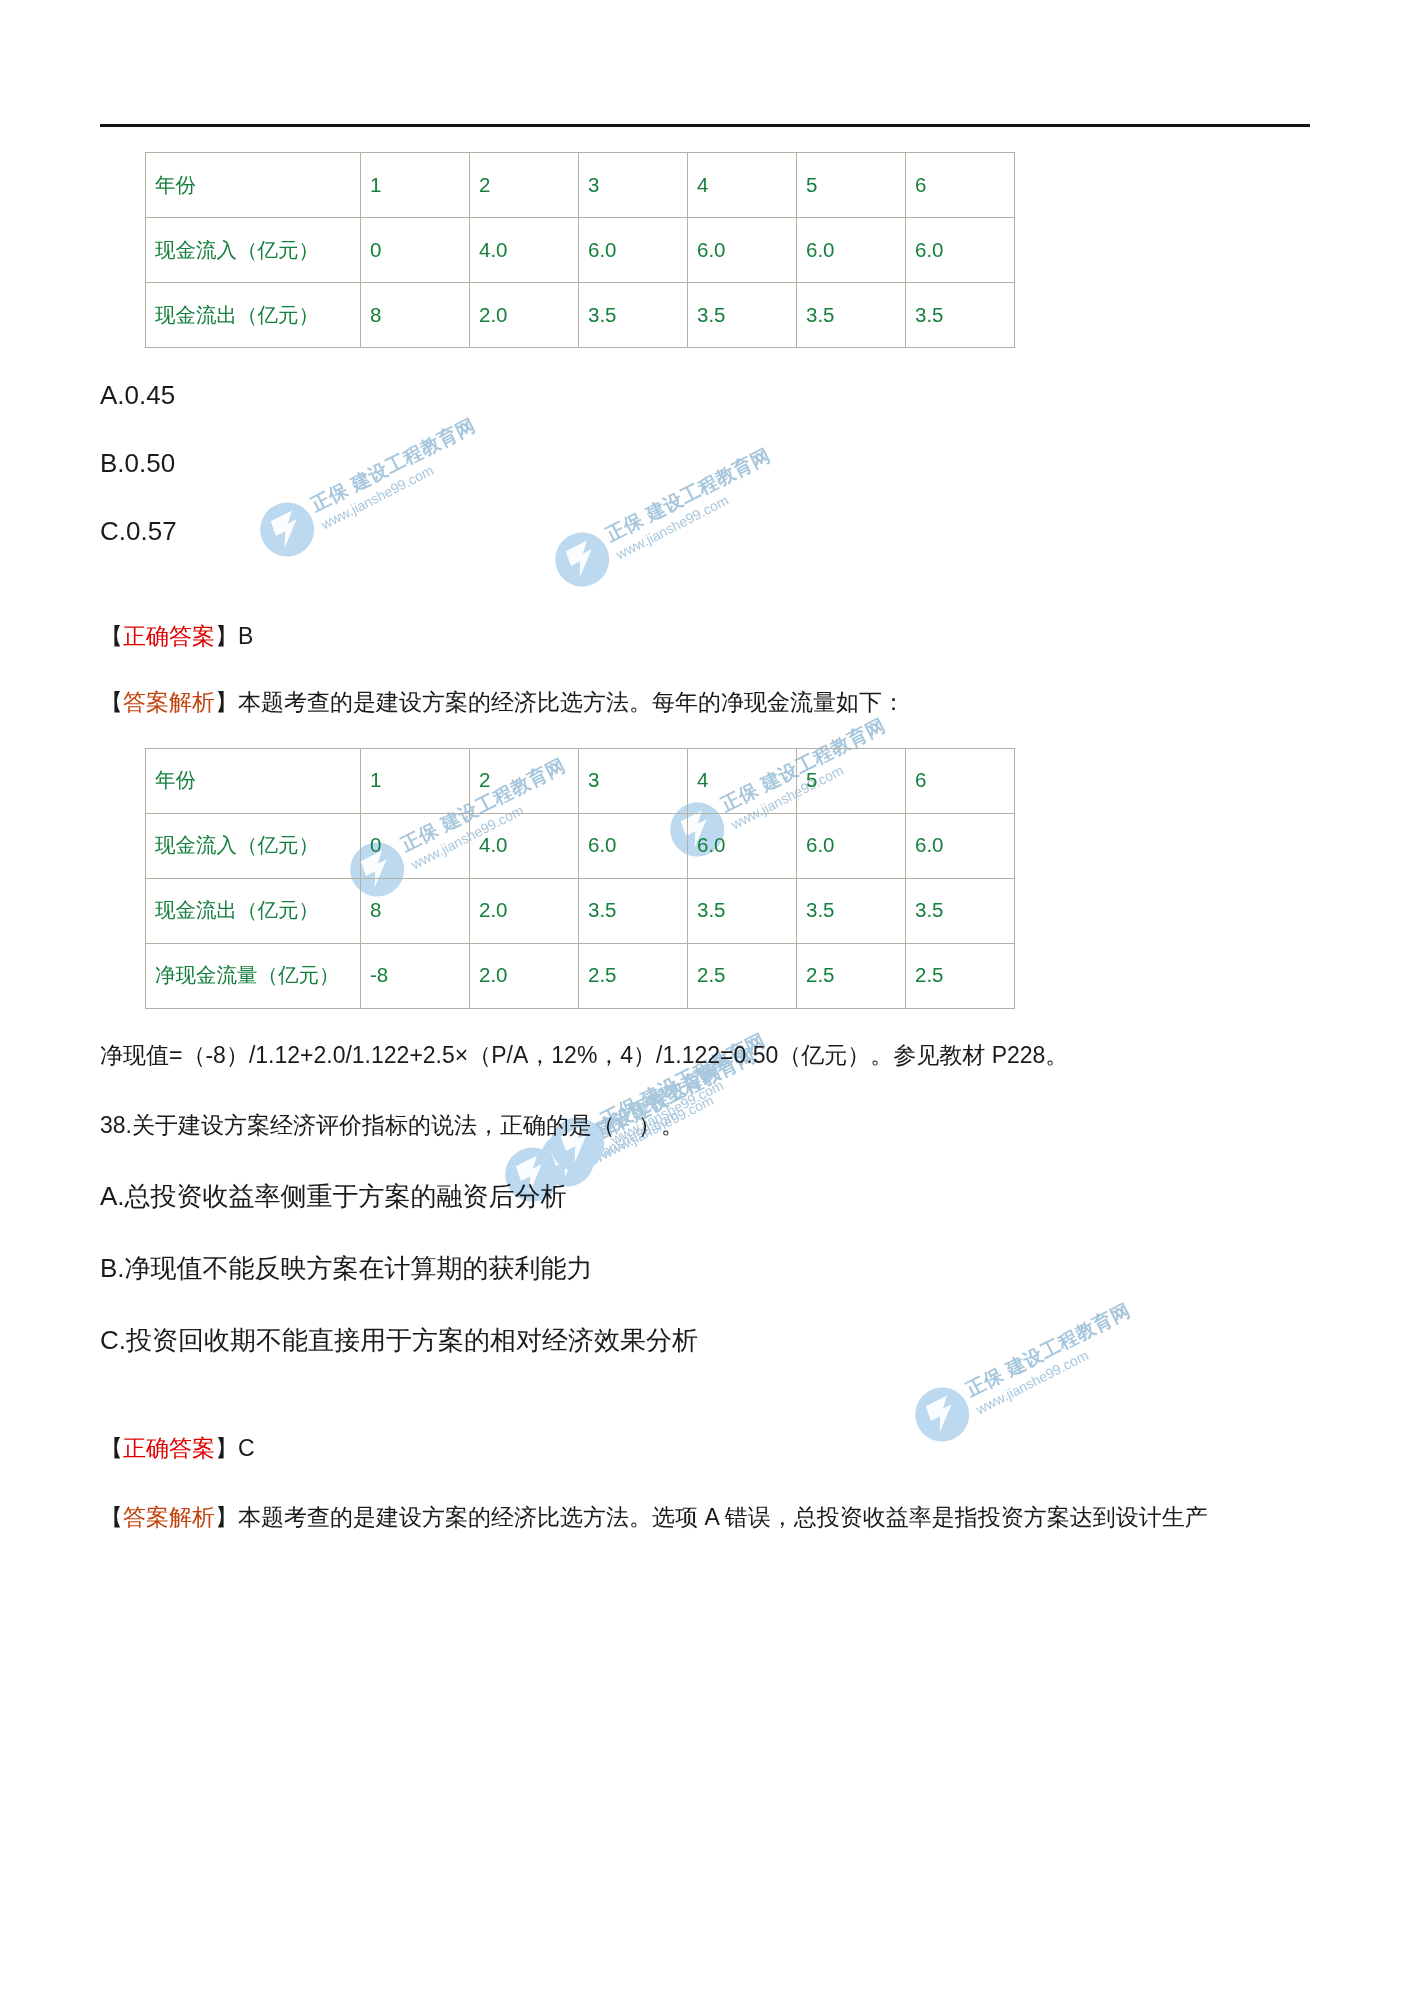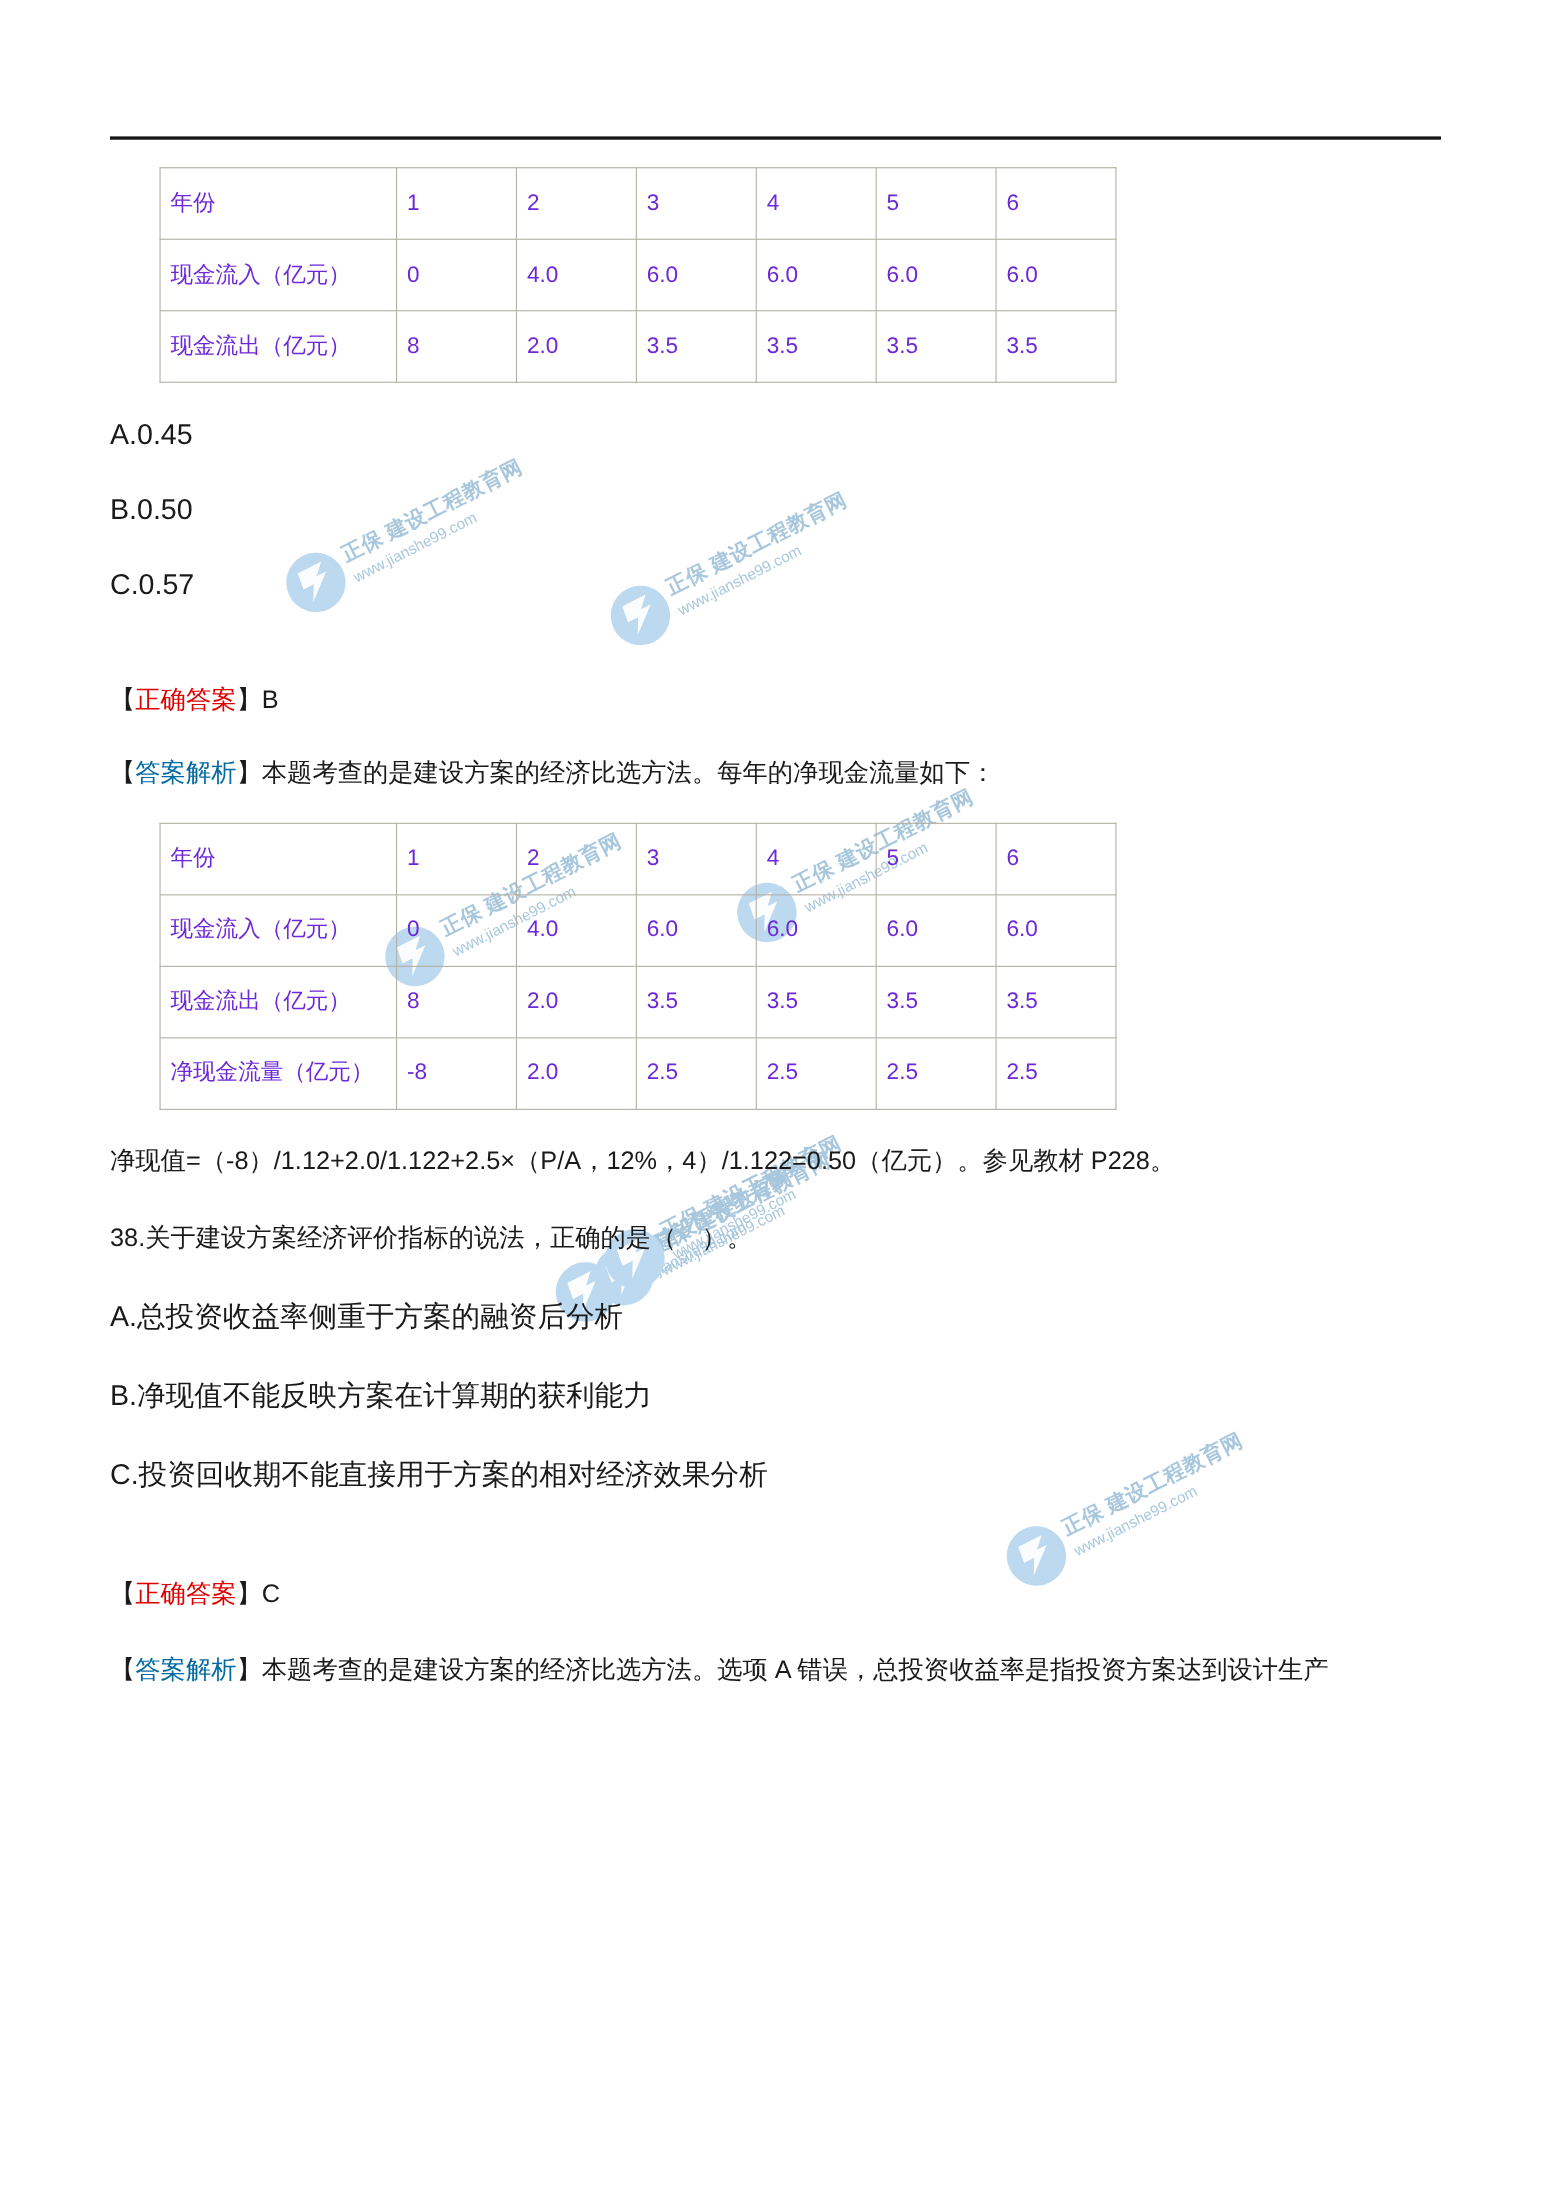--- a/index.html
+++ b/index.html
@@ -48,21 +48,21 @@
     margin-bottom: 0;
     background: transparent;
   }
   table.cash-table td {
     border: 1px solid #b3b0a4;
     font-size: 20.5px;
     line-height: 1.3;
     padding: 8px 0 8px 9px;
     vertical-align: middle;
     height: 48px;
-    color: #6d28d9;
+    color: #15803d;
     white-space: nowrap;
     background: transparent;
   }
   table.cash-table td.lab { width: 205px; }
   table.cash-table td.val { width: 99px; }
 
   .t1 { margin-top: 0; }
   .t2 { margin-top: 0; }
 
   
@@ -72,21 +72,21 @@
     color: #1a1a1a;
     margin: 0;
     white-space: nowrap;
   }
   .opt {
     font-size: 26px;
     color: #1a1a1a;
     white-space: nowrap;
   }
   .ans-red { color: #e00000; }
-  .ans-green { color: #0369a1; }
+  .ans-green { color: #c2410c; }
   .brk { color: #1a1a1a; }
 
   
   .wm {
     position: absolute;
     z-index: 1;
     pointer-events: none;
     transform-origin: center center;
     opacity: 1;
   }

